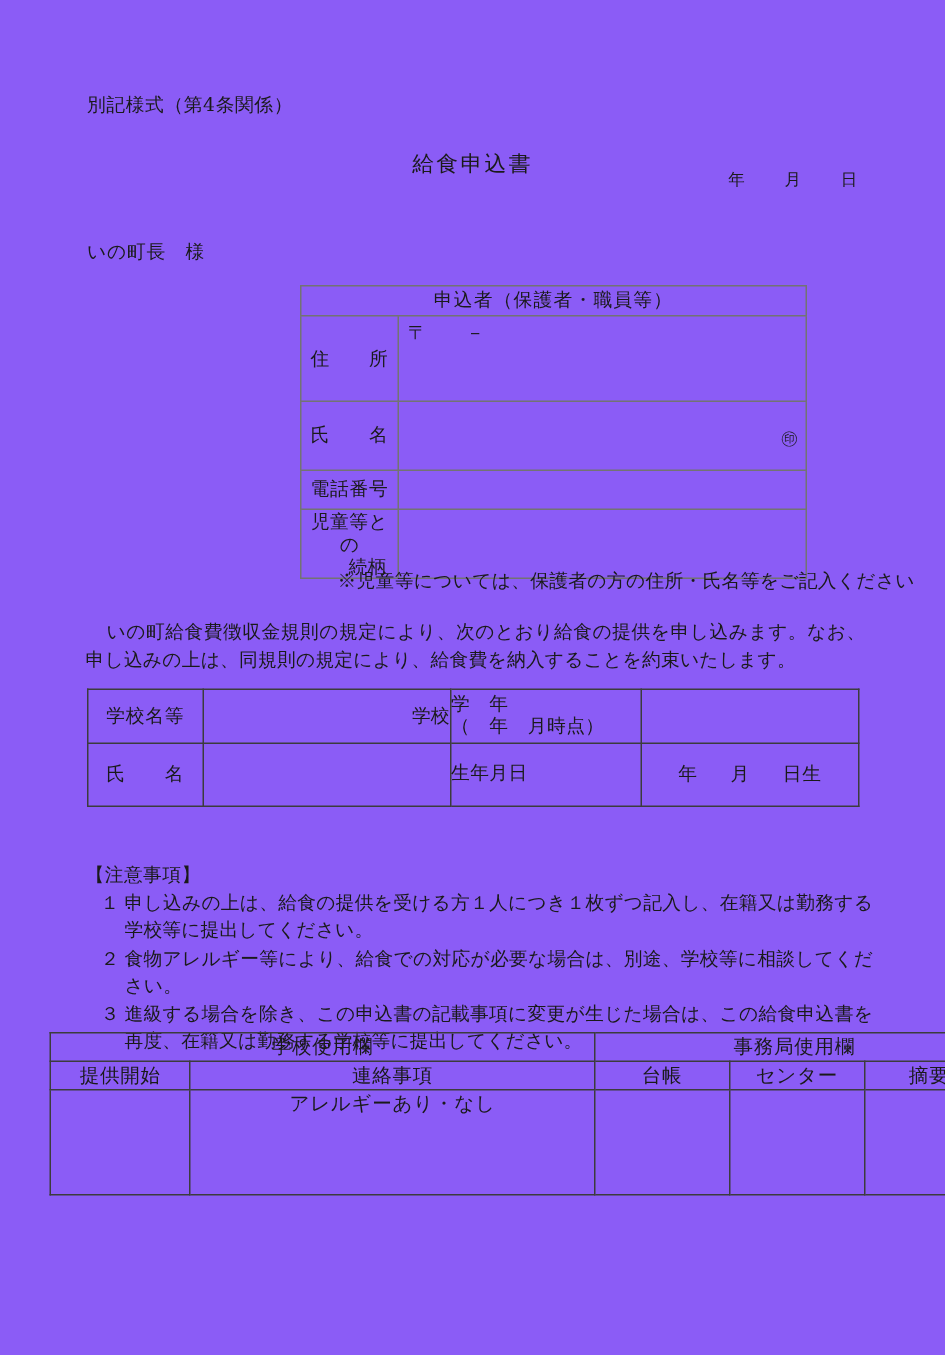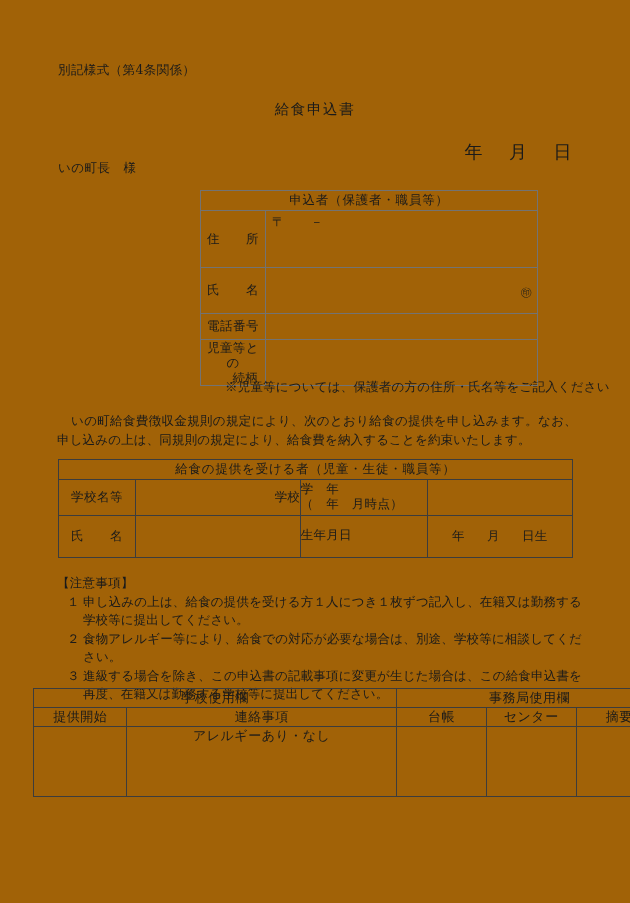--- a/index.html
+++ b/index.html
@@ -8,21 +8,21 @@
     background: #ffffff;
   }
   body {
     font-family: "DejaVu Serif", "Liberation Serif", serif;
     color: #1a1a1a;
   }
   .page {
     position: relative;
     width: 630px;
     height: 903px;
-    background: #a16207;
+    background: #8b5cf6;
     overflow: hidden;
   }
   .doc-id {
     position: absolute;
     left: 58px;
     top: 62px;
     font-size: 12.5px;
     letter-spacing: 0.4px;
   }
   .doc-title {
@@ -30,22 +30,22 @@
     left: 0;
     top: 100px;
     width: 630px;
     text-align: center;
     font-size: 14.5px;
     letter-spacing: 1.6px;
   }
   .date-line {
     position: absolute;
     right: 58px;
-    top: 140px;
-    font-size: 18px;
+    top: 112px;
+    font-size: 11px;
     letter-spacing: 0.5px;
   }
   .date-line span { display: inline-block; }
   .date-y { margin-right: 26px; }
   .date-m { margin-right: 26px; }
   .addressee {
     position: absolute;
     left: 58px;
     top: 160px;
     font-size: 12.5px;
@@ -261,23 +261,20 @@
     </table>
 
   <div class="note-star">※児童等については、保護者の方の住所・氏名等をご記入ください</div>
 
   <div class="body-para">
     <span class="indent">いの町給食費徴収金規則の規定により、次のとおり給食の提供を申し込みます。なお、申し込みの上は、同規則の規定により、給食費を納入することを約束いたします。</span>
   </div>
 
   <table class="tbl-recipient">
     <tbody>
-        <tr>
-      <td class="hdr" colspan="4">給食の提供を受ける者（児童・生徒・職員等）</td>
-    </tr>
     <tr class="row-school">
       <td class="c-lbl">学校名等</td>
       <td class="c-wide">
         <span>学校</span>
       </td>
       <td class="c-grade">
         <div>学　年</div>
         <div>（　年　月時点）</div>
       </td>
       <td class="c-last"></td>

